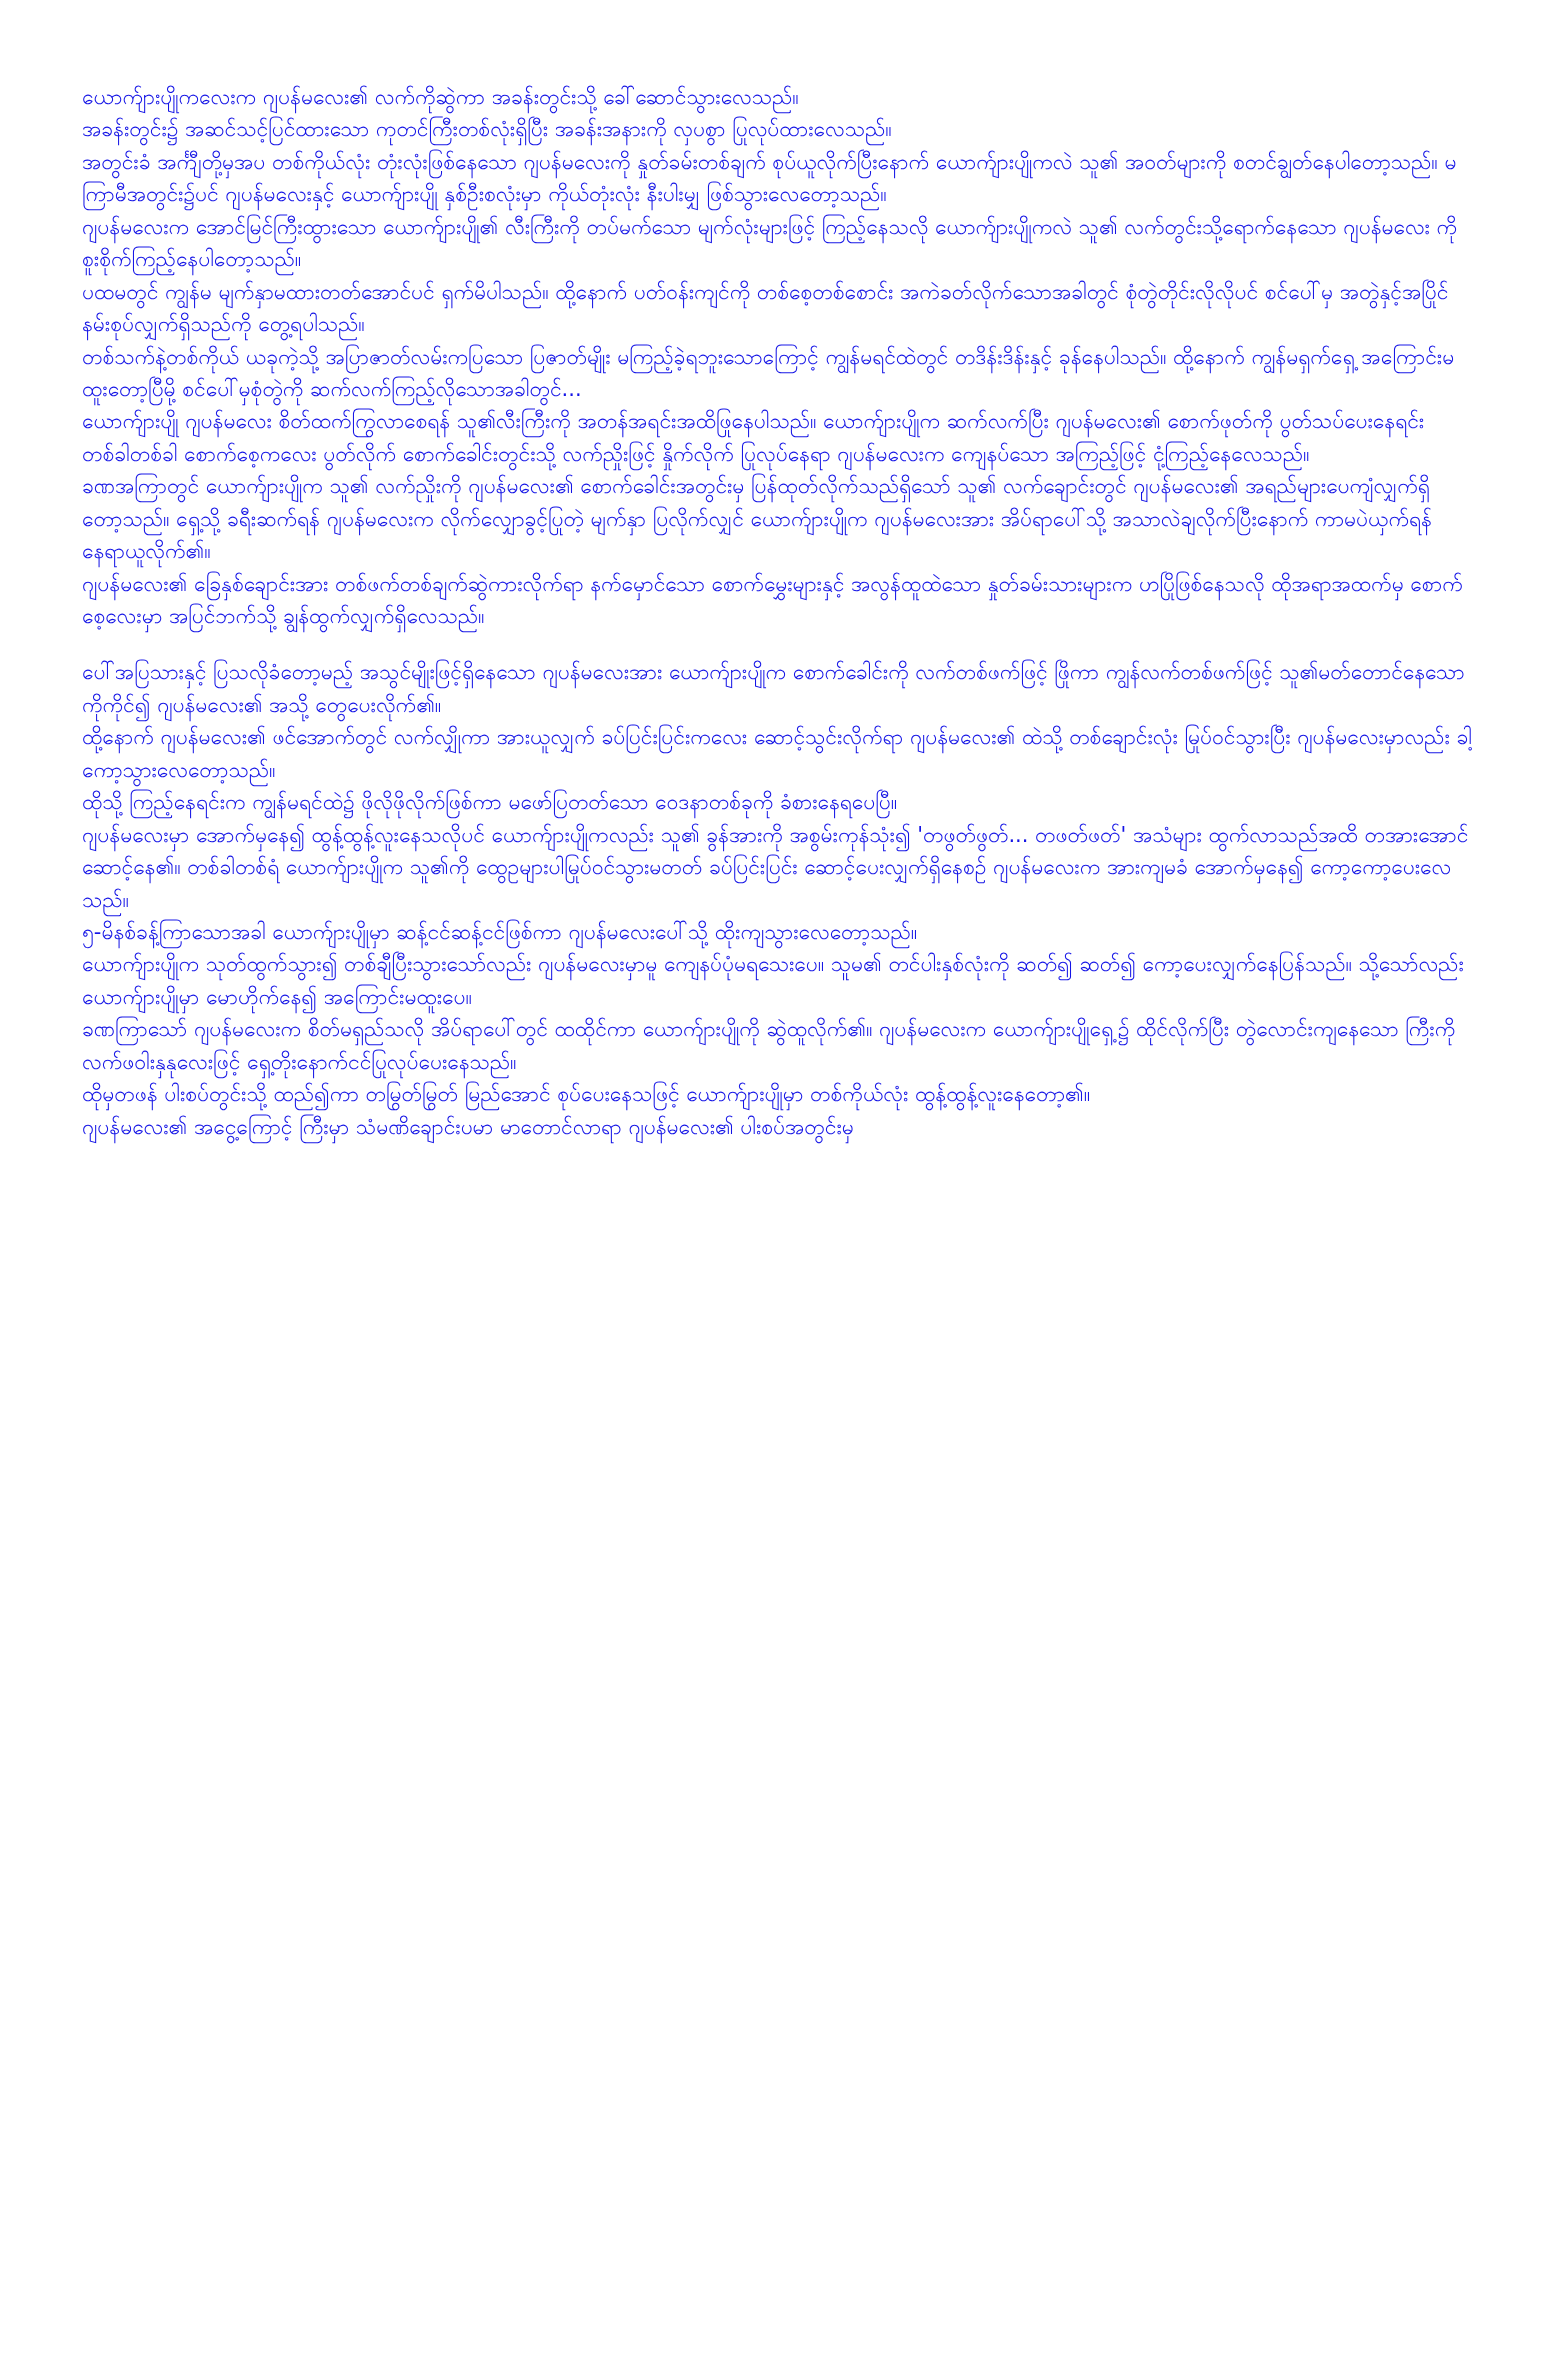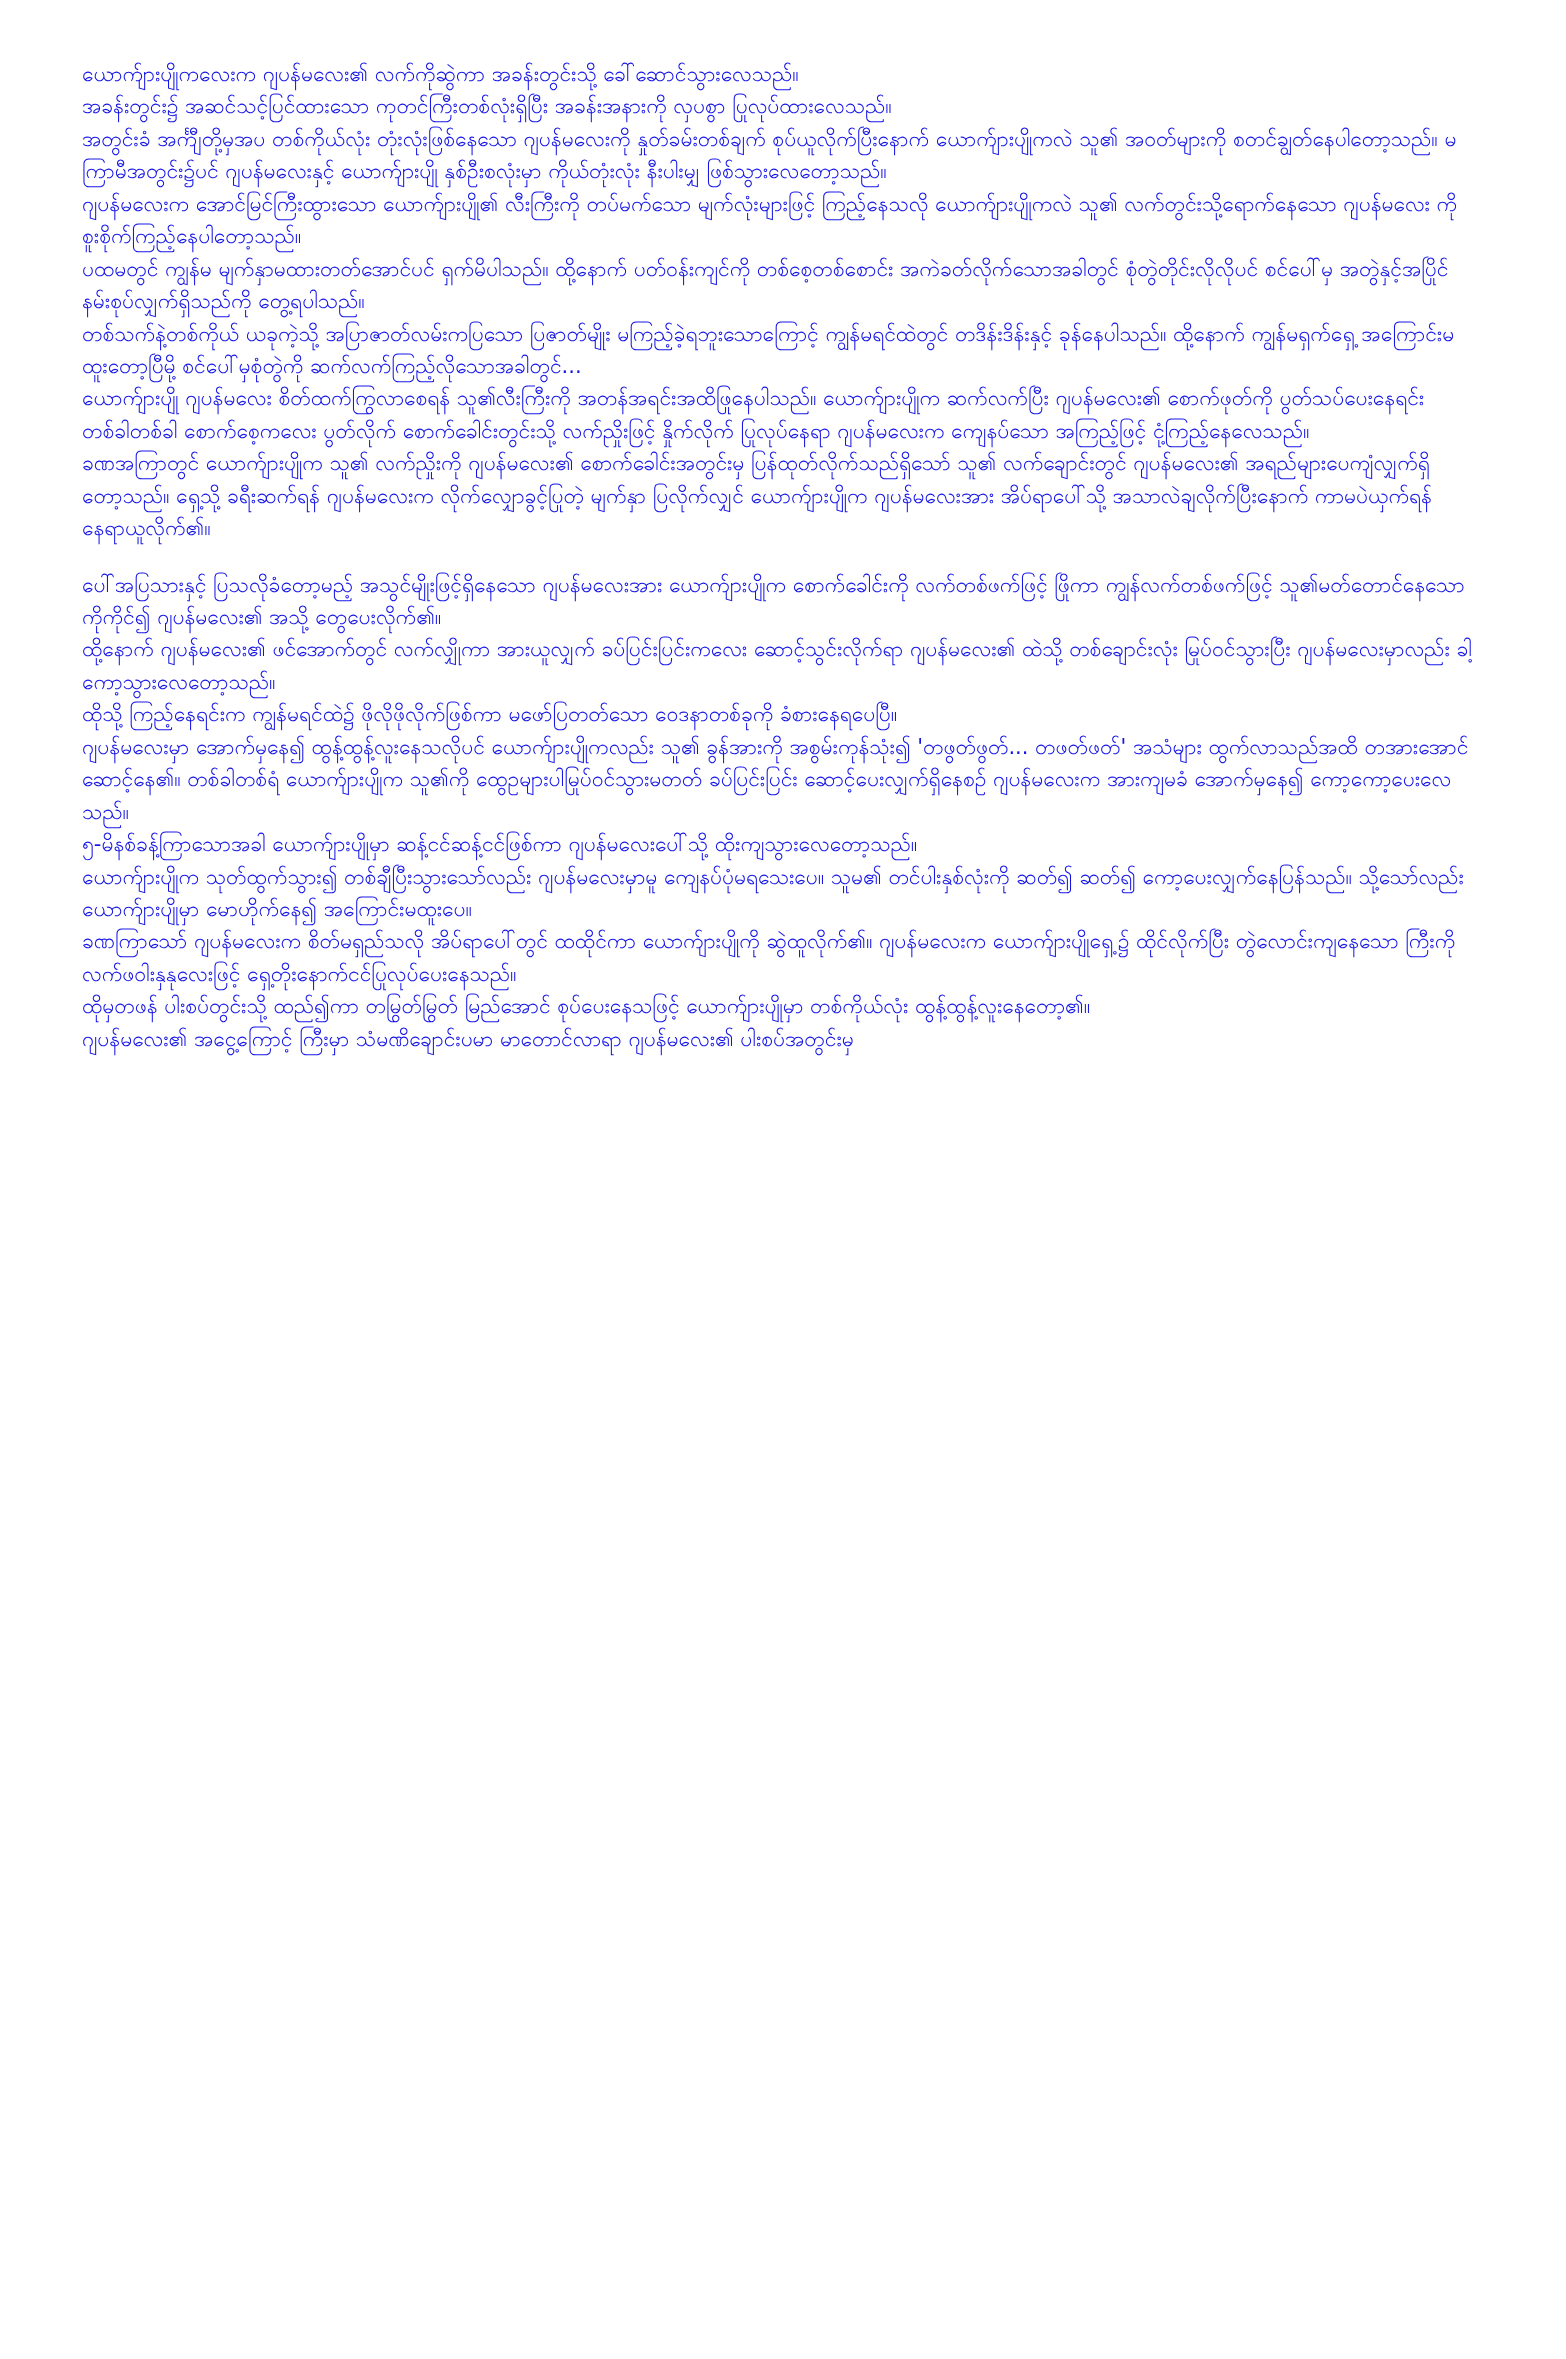--- a/index.html
+++ b/index.html
@@ -36,29 +36,30 @@
   
   .doc-body p {
     font-weight: 400;
     letter-spacing: 0px;
   }
 </style>
 </head>
 <body>
 
 <div id="page" style="background: rgb(255, 255, 255);">
-  <div class="doc-body" style="color: rgb(20, 20, 230);">
+  <div class="doc-body" style="color: rgb(20, 20, 230); margin-top: 23px;">
     <p class="para">ယောက်ျားပျိုကလေးက ဂျပန်မလေး၏ လက်ကိုဆွဲကာ အခန်းတွင်းသို့ ခေါ်ဆောင်သွားလေသည်။</p>
     <p class="para">အခန်းတွင်း၌ အဆင်သင့်ပြင်ထားသော ကုတင်ကြီးတစ်လုံးရှိပြီး အခန်းအနားကို လှပစွာ ပြုလုပ်ထားလေသည်။</p>
     <p class="para">အတွင်းခံ အင်္ကျီတို့မှအပ တစ်ကိုယ်လုံး တုံးလုံးဖြစ်နေသော ဂျပန်မလေးကို နှုတ်ခမ်းတစ်ချက် စုပ်ယူလိုက်ပြီးနောက် ယောက်ျားပျိုကလဲ သူ၏ အဝတ်များကို စတင်ချွတ်နေပါတော့သည်။ မကြာမီအတွင်း၌ပင် ဂျပန်မလေးနှင့် ယောက်ျားပျို နှစ်ဦးစလုံးမှာ ကိုယ်တုံးလုံး နီးပါးမျှ ဖြစ်သွားလေတော့သည်။</p>
     <p class="para">ဂျပန်မလေးက အောင်မြင်ကြီးထွားသော ယောက်ျားပျို၏ လီးကြီးကို တပ်မက်သော မျက်လုံးများဖြင့် ကြည့်နေသလို ယောက်ျားပျိုကလဲ သူ၏ လက်တွင်းသို့ရောက်နေသော ဂျပန်မလေး ကို စူးစိုက်ကြည့်နေပါတော့သည်။</p>
     <p class="para">ပထမတွင် ကျွန်မ မျက်နှာမထားတတ်အောင်ပင် ရှက်မိပါသည်။ ထို့နောက် ပတ်ဝန်းကျင်ကို တစ်စေ့တစ်စောင်း အကဲခတ်လိုက်သောအခါတွင် စုံတွဲတိုင်းလိုလိုပင် စင်ပေါ်မှ အတွဲနှင့်အပြိုင် နမ်းစုပ်လျှက်ရှိသည်ကို တွေ့ရပါသည်။</p>
     <p class="para">တစ်သက်နဲ့တစ်ကိုယ် ယခုကဲ့သို့ အပြာဇာတ်လမ်းကပြသော ပြဇာတ်မျိုး မကြည့်ခဲ့ရဘူးသောကြောင့် ကျွန်မရင်ထဲတွင် တဒိန်းဒိန်းနှင့် ခုန်နေပါသည်။ ထို့နောက် ကျွန်မရှက်ရှေ့ အကြောင်းမထူးတော့ပြီမို့ စင်ပေါ်မှစုံတွဲကို ဆက်လက်ကြည့်လိုသောအခါတွင်...</p>
     <p class="para">ယောက်ျားပျို ဂျပန်မလေး စိတ်ထက်ကြွလာစေရန် သူ၏လီးကြီးကို အတန်အရင်းအထိဖြုနေပါသည်။ ယောက်ျားပျိုက ဆက်လက်ပြီး ဂျပန်မလေး၏ စောက်ဖုတ်ကို ပွတ်သပ်ပေးနေရင်း တစ်ခါတစ်ခါ စောက်စေ့ကလေး ပွတ်လိုက် စောက်ခေါင်းတွင်းသို့ လက်ညှိုးဖြင့် နှိုက်လိုက် ပြုလုပ်နေရာ ဂျပန်မလေးက ကျေနပ်သော အကြည့်ဖြင့် ငုံ့ကြည့်နေလေသည်။</p>
     <p class="para">ခဏအကြာတွင် ယောက်ျားပျိုက သူ၏ လက်ညှိုးကို ဂျပန်မလေး၏ စောက်ခေါင်းအတွင်းမှ ပြန်ထုတ်လိုက်သည်ရှိသော် သူ၏ လက်ချောင်းတွင် ဂျပန်မလေး၏ အရည်များပေကျံလျှက်ရှိတော့သည်။ ရှေ့သို့ ခရီးဆက်ရန် ဂျပန်မလေးက လိုက်လျှောခွင့်ပြုတဲ့ မျက်နှာ ပြလိုက်လျှင် ယောက်ျားပျိုက ဂျပန်မလေးအား အိပ်ရာပေါ်သို့ အသာလဲချလိုက်ပြီးနောက် ကာမပဲယှက်ရန် နေရာယူလိုက်၏။</p>
+    <p class="para">ဂျပန်မလေး၏ ခြေနှစ်ချောင်းအား တစ်ဖက်တစ်ချက်ဆွဲကားလိုက်ရာ နက်မှောင်သော စောက်မွှေးများနှင့် အလွန်ထူထဲသော နှုတ်ခမ်းသားများက ဟပြိုဖြစ်နေသလို ထိုအရာအထက်မှ စောက်စေ့လေးမှာ အပြင်ဘက်သို့ ချွန်ထွက်လျှက်ရှိလေသည်။</p>
     <div class="spacer"></div>
     <p class="para">ပေါ်အပြသားနှင့် ပြသလိုခံတော့မည့် အသွင်မျိုးဖြင့်ရှိနေသော ဂျပန်မလေးအား ယောက်ျားပျိုက စောက်ခေါင်းကို လက်တစ်ဖက်ဖြင့် ဖြိုကာ ကျွန်လက်တစ်ဖက်ဖြင့် သူ၏မတ်တောင်နေသော ကိုကိုင်၍ ဂျပန်မလေး၏ အသို့ တွေပေးလိုက်၏။</p>
     <p class="para">ထို့နောက် ဂျပန်မလေး၏ ဖင်အောက်တွင် လက်လျှိုကာ အားယူလျှက် ခပ်ပြင်းပြင်းကလေး ဆောင့်သွင်းလိုက်ရာ ဂျပန်မလေး၏ ထဲသို့ တစ်ချောင်းလုံး မြုပ်ဝင်သွားပြီး ဂျပန်မလေးမှာလည်း ခါ့ကော့သွားလေတော့သည်။</p>
     <p class="para">ထိုသို့ ကြည့်နေရင်းက ကျွန်မရင်ထဲ၌ ဖိုလိုဖိုလိုက်ဖြစ်ကာ မဖော်ပြတတ်သော ဝေဒနာတစ်ခုကို ခံစားနေရပေပြီ။</p>
     <p class="para">ဂျပန်မလေးမှာ အောက်မှနေ၍ ထွန့်ထွန့်လူးနေသလိုပင် ယောက်ျားပျိုကလည်း သူ၏ ခွန်အားကို အစွမ်းကုန်သုံး၍ 'တဖွတ်ဖွတ်... တဖတ်ဖတ်' အသံများ ထွက်လာသည်အထိ တအားအောင်ဆောင့်နေ၏။ တစ်ခါတစ်ရံ ယောက်ျားပျိုက သူ၏ကို ထွေဥများပါမြုပ်ဝင်သွားမတတ် ခပ်ပြင်းပြင်း ဆောင့်ပေးလျှက်ရှိနေစဉ် ဂျပန်မလေးက အားကျမခံ အောက်မှနေ၍ ကော့ကော့ပေးလေသည်။</p>
     <p class="para">၅-မိနစ်ခန့်ကြာသောအခါ ယောက်ျားပျိုမှာ ဆန့်ငင်ဆန့်ငင်ဖြစ်ကာ ဂျပန်မလေးပေါ်သို့ ထိုးကျသွားလေတော့သည်။</p>
     <p class="para">ယောက်ျားပျိုက သုတ်ထွက်သွား၍ တစ်ချီပြီးသွားသော်လည်း ဂျပန်မလေးမှာမူ ကျေနပ်ပုံမရသေးပေ။ သူမ၏ တင်ပါးနှစ်လုံးကို ဆတ်၍ ဆတ်၍ ကော့ပေးလျှက်နေပြန်သည်။ သို့သော်လည်း ယောက်ျားပျိုမှာ မောဟိုက်နေ၍ အကြောင်းမထူးပေ။</p>
     <p class="para">ခဏကြာသော် ဂျပန်မလေးက စိတ်မရှည်သလို အိပ်ရာပေါ်တွင် ထထိုင်ကာ ယောက်ျားပျိုကို ဆွဲထူလိုက်၏။ ဂျပန်မလေးက ယောက်ျားပျိုရှေ့၌ ထိုင်လိုက်ပြီး တွဲလောင်းကျနေသော ကြီးကို လက်ဖဝါးနှနုလေးဖြင့် ရှေ့တိုးနောက်ငင်ပြုလုပ်ပေးနေသည်။</p>
     <p class="para">ထိုမှတဖန် ပါးစပ်တွင်းသို့ ထည်၍ကာ တမြွတ်မြွတ် မြည်အောင် စုပ်ပေးနေသဖြင့် ယောက်ျားပျိုမှာ တစ်ကိုယ်လုံး ထွန့်ထွန့်လူးနေတော့၏။</p>
     <p class="para">ဂျပန်မလေး၏ အငွေ့ကြောင့် ကြီးမှာ သံမဏိချောင်းပမာ မာတောင်လာရာ ဂျပန်မလေး၏ ပါးစပ်အတွင်းမှ</p>

